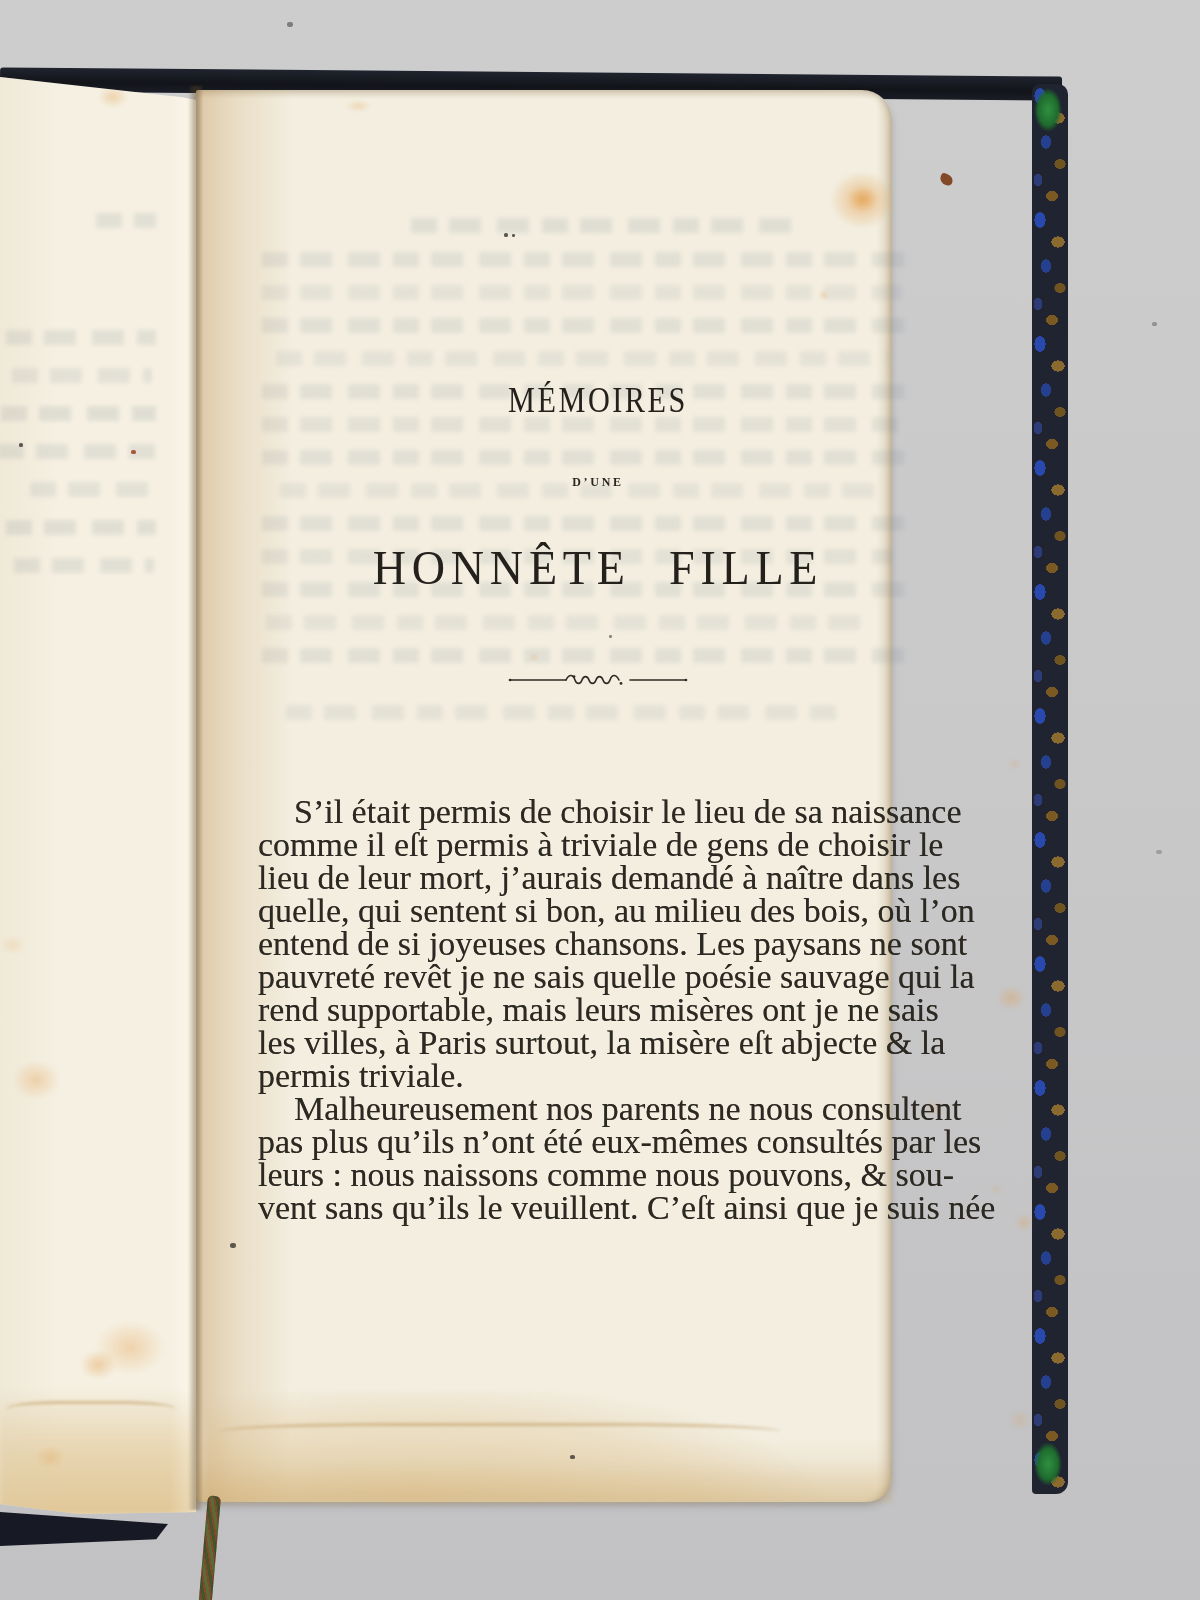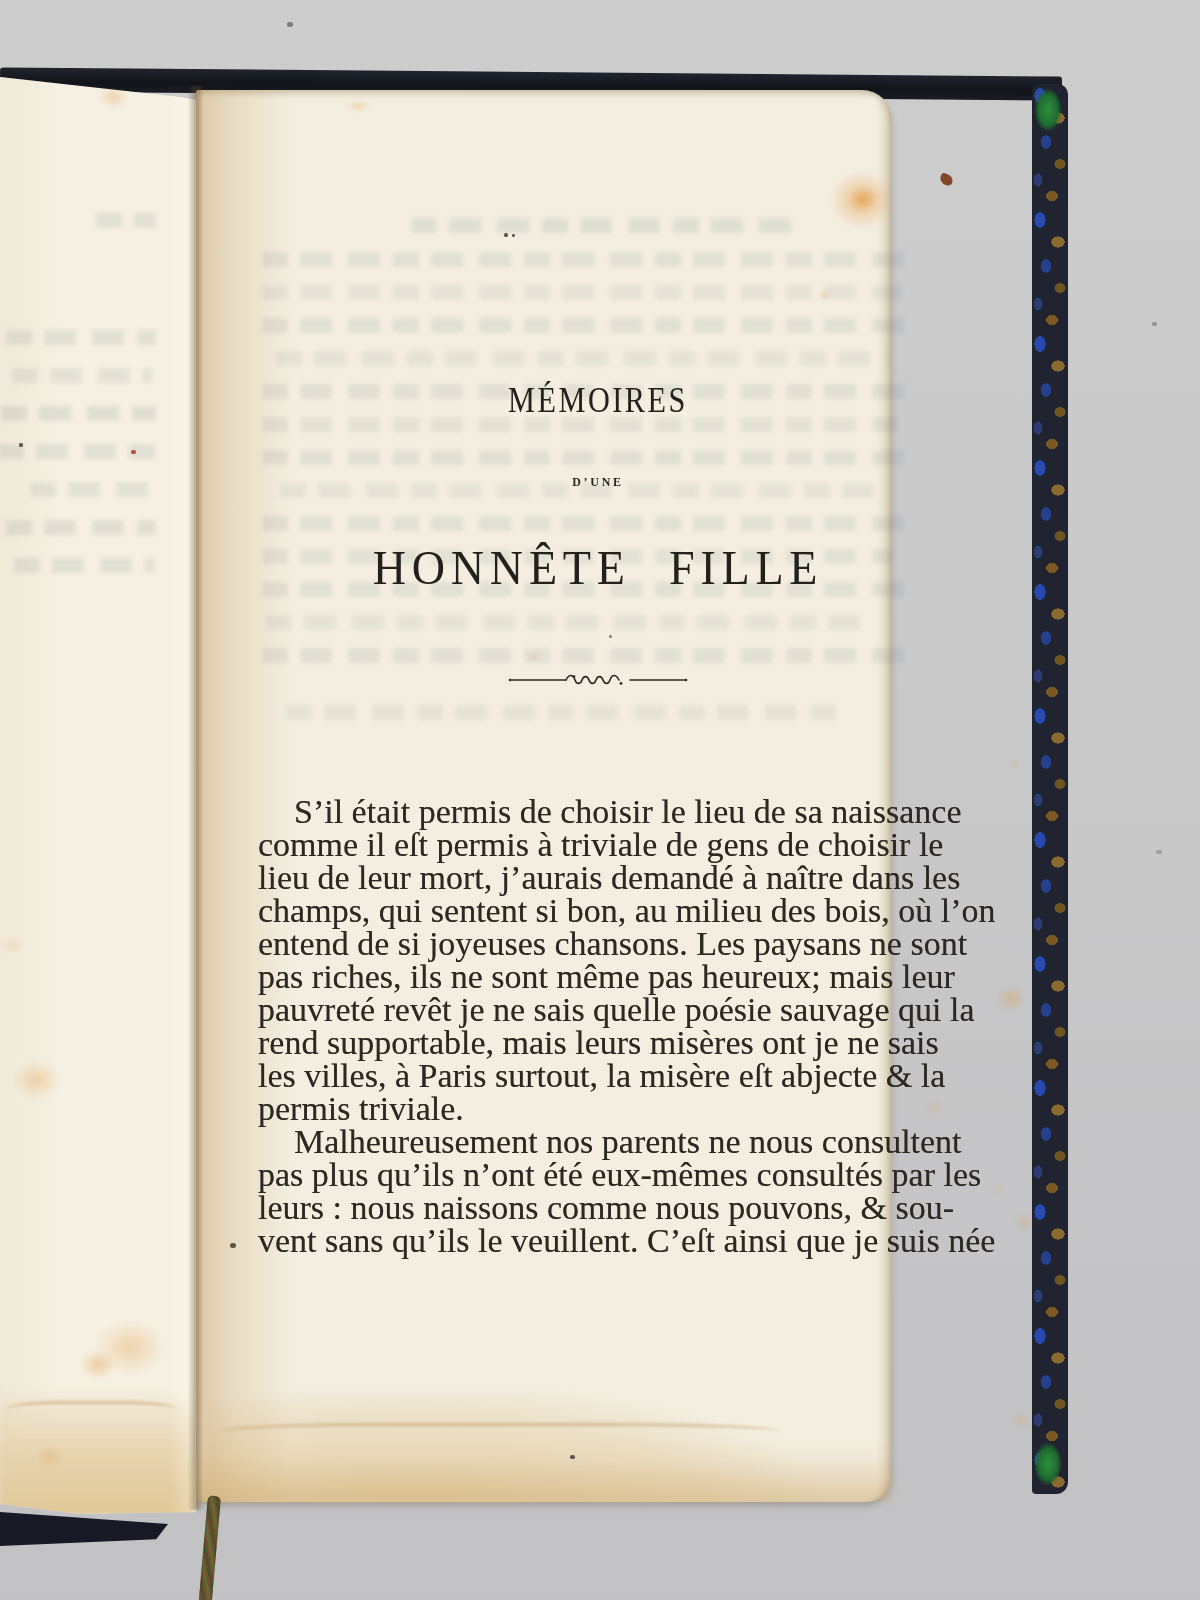--- a/index.html
+++ b/index.html
@@ -137,23 +137,22 @@
           <circle cx="66" cy="4.6" r="1.4" fill="#2e2b25" stroke="none"></circle>
           <circle cx="113" cy="11.4" r="1.4" fill="#2e2b25" stroke="none"></circle>
           <circle cx="2" cy="8" r="1.3" fill="#2e2b25" stroke="none"></circle>
           <circle cx="178" cy="8" r="1.3" fill="#2e2b25" stroke="none"></circle>
         </svg>
       </div>
       <div id="body-text">
         <div class="line ind">S’il était permis de choisir le lieu de sa naissance</div>
         <div class="line">comme il eſt permis à triviale de gens de choisir le</div>
         <div class="line">lieu de leur mort, j’aurais demandé à naître dans les</div>
-        <div class="line">champs, qui sentent si bon, au milieu des bois, où l’on</div>
+        <div class="line">quelle, qui sentent si bon, au milieu des bois, où l’on</div>
         <div class="line">entend de si joyeuses chansons. Les paysans ne sont</div>
-        <div class="line">pas riches, ils ne sont même pas heureux; mais leur</div>
         <div class="line">pauvreté revêt je ne sais quelle poésie sauvage qui la</div>
         <div class="line">rend supportable, mais leurs misères ont je ne sais</div>
         <div class="line">les villes, à Paris surtout, la misère eſt abjecte &amp; la</div>
         <div class="line last">permis triviale.</div>
         <div class="line ind">Malheureusement nos parents ne nous consultent</div>
         <div class="line">pas plus qu’ils n’ont été eux-mêmes consultés par les</div>
         <div class="line">leurs : nous naissons comme nous pouvons, &amp; sou-</div>
         <div class="line last">vent sans qu’ils le veuillent. C’eſt ainsi que je suis née</div>
       </div>
     </div>

